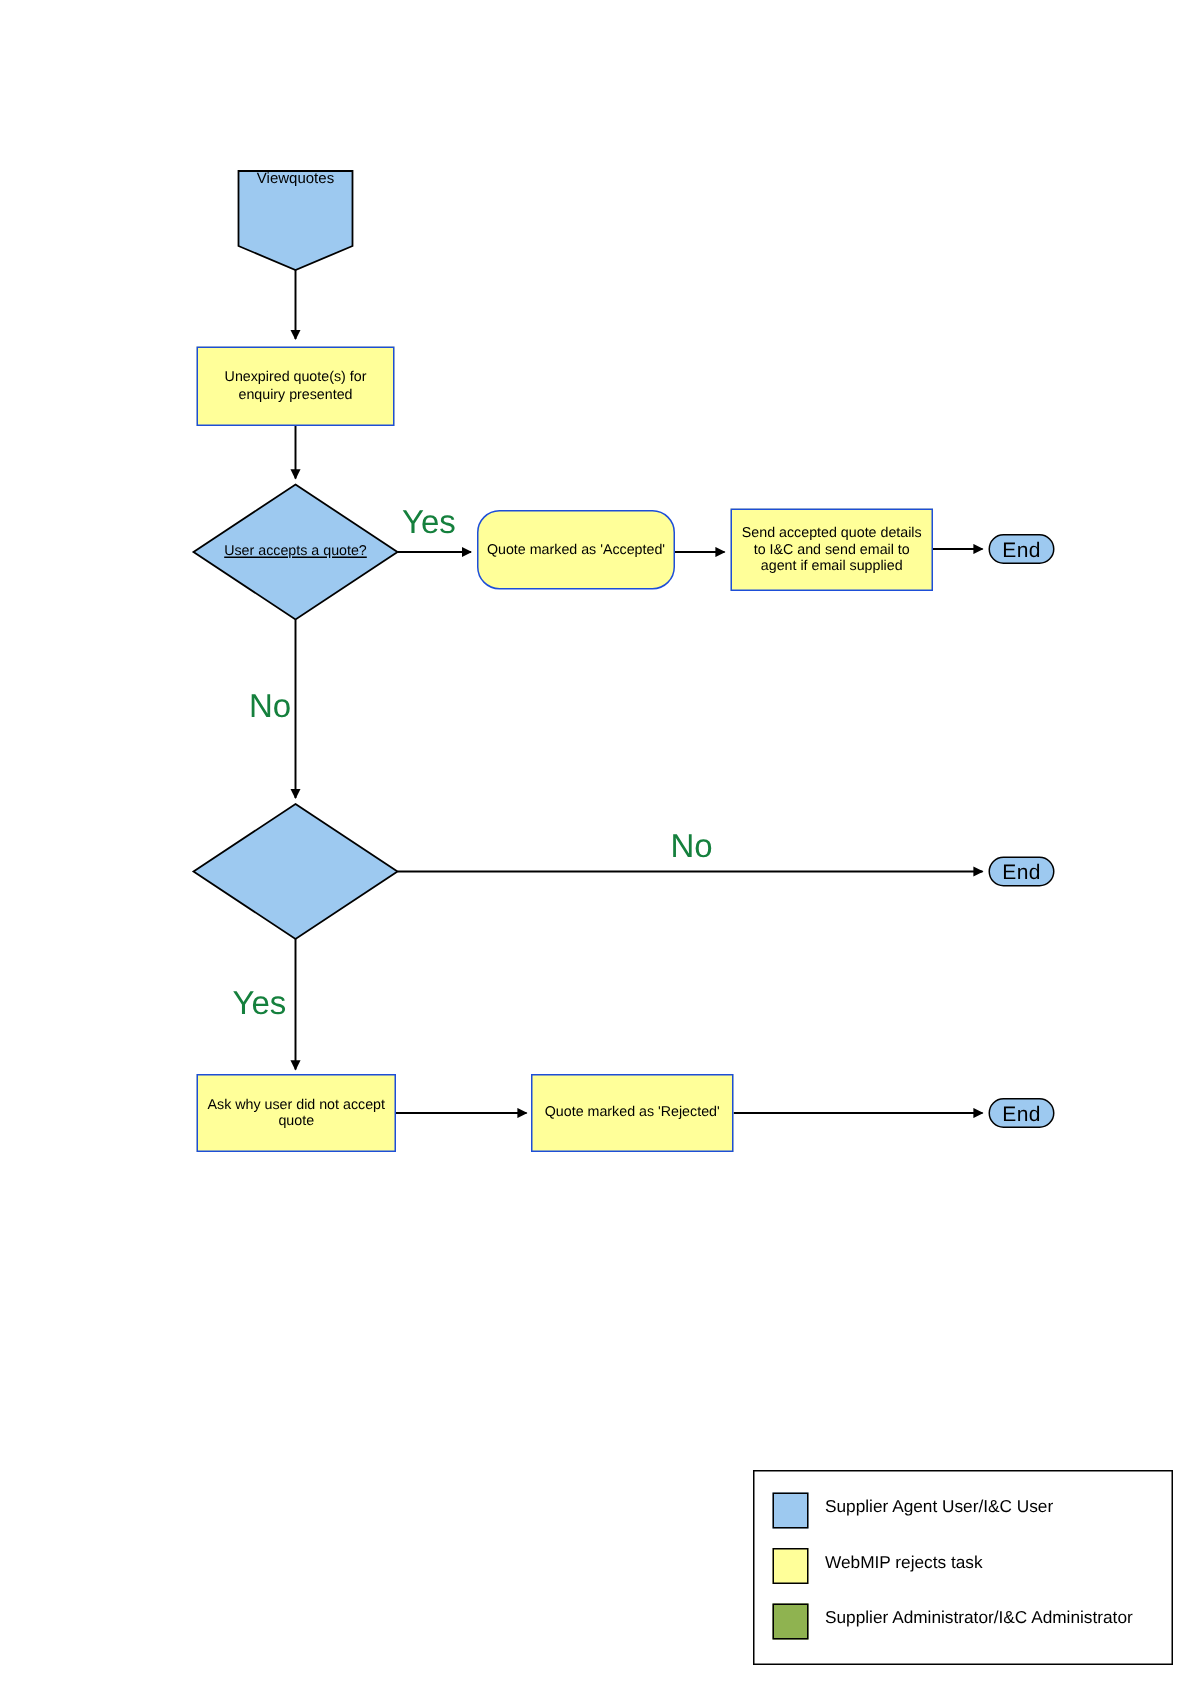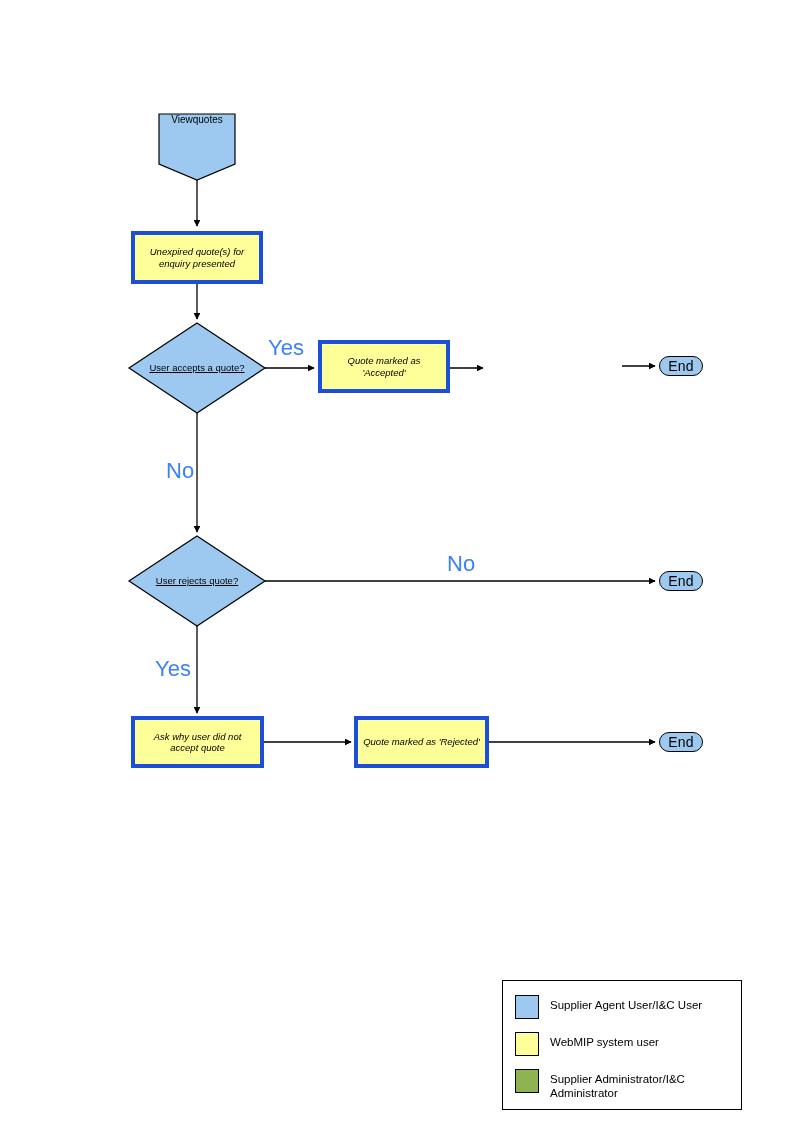--- a/index.html
+++ b/index.html
@@ -33,24 +33,23 @@
     position: absolute;
     box-sizing: border-box;
     display: flex;
     align-items: center;
     justify-content: center;
     text-align: center;
     line-height: 1.18;
   }
   .process {
     background: #ffff99;
-    border: 4px solid #1d4ed8;
+    border: 1px solid #1d4ed8;
     font-size: 9.5px;
     padding: 2px 4px;
-    font-style: italic;
   }
   .decision-label {
     position: absolute;
     display: flex;
     align-items: center;
     justify-content: center;
     text-align: center;
     font-size: 9.5px;
     line-height: 1.2;
     pointer-events: none;
@@ -68,29 +67,29 @@
     font-size: 10px;
     text-align: center;
     width: 100%;
     top: 26px;
     left: 0;
   }
   .edge-label {
     position: absolute;
     font-size: 22px;
     line-height: 1;
-    color: #3b82f6;
+    color: #15803d;
     white-space: nowrap;
   }
   
   #legend {
     position: absolute;
     left: 502px;
     top: 948px;
-    width: 240px;
+    width: 280px;
     height: 130px;
     border: 1px solid #000000;
     background: #ffffff;
     box-sizing: border-box;
     padding: 14px 0 0 12px;
   }
   .legend-row {
     display: flex;
     align-items: flex-start;
     margin-bottom: 13px;
@@ -145,26 +144,26 @@
 
     <line x1="264" y1="710" x2="351" y2="710" stroke="#000000" stroke-width="1.3" marker-end="url(#arrow)"></line>
 
     <line x1="489" y1="710" x2="655" y2="710" stroke="#000000" stroke-width="1.3" marker-end="url(#arrow)"></line>
   </svg>
 
   <div class="start-label" style="left:159px; top:82px; width:76px;">Viewquotes</div>
 
   <div class="decision-label" style="left:147px; top:316px; width:100px; height:40px;">User accepts a quote?</div>
 
-  <div class="decision-label" style="left:147px; top:529px; width:100px; height:40px;">User rejects quote?</div>
 
   <div class="node process" style="left:131px; top:199px; width:132px; height:53px;">Unexpired quote(s) for enquiry presented</div>
 
-  <div class="node process" style="left:318px; top:308px; width:132px; height:53px;">Quote  marked as 'Accepted'</div>
+  <div class="node process" style="left:318px; top:308px; width:132px; height:53px;border-radius:15px;">Quote  marked as 'Accepted'</div>
 
+  <div class="node process" style="left:487px; top:307px; width:135px; height:55px;">Send accepted quote details to I&amp;C and send email to agent if email supplied</div>
 
   <div class="node process" style="left:354px; top:684px; width:135px; height:52px;">Quote  marked as 'Rejected'</div>
 
   <div class="node process" style="left:131px; top:684px; width:133px; height:52px;">Ask why user did not accept quote</div>
 
   <div class="node terminator" style="left:659px; top:324px; width:44px; height:20px;">End</div>
 
   <div class="node terminator" style="left:659px; top:539px; width:44px; height:20px;">End</div>
 
   <div class="node terminator" style="left:659px; top:700px; width:44px; height:20px;">End</div>
@@ -177,21 +176,21 @@
 
   <div class="edge-label" style="left:155px; top:626px;">Yes</div>
 
   <div id="legend">
     <div class="legend-row">
       <span class="legend-swatch" style="background:#9dc9f0;"></span>
       <span class="legend-text">Supplier Agent User/I&amp;C User</span>
     </div>
     <div class="legend-row">
       <span class="legend-swatch" style="background:#ffff99;"></span>
-      <span class="legend-text">WebMIP system user</span>
+      <span class="legend-text">WebMIP rejects task</span>
     </div>
     <div class="legend-row">
       <span class="legend-swatch" style="background:#8fb350;"></span>
       <span class="legend-text">Supplier Administrator/I&amp;C Administrator</span>
     </div>
   </div>
 
 </div>
 
 </body></html>

